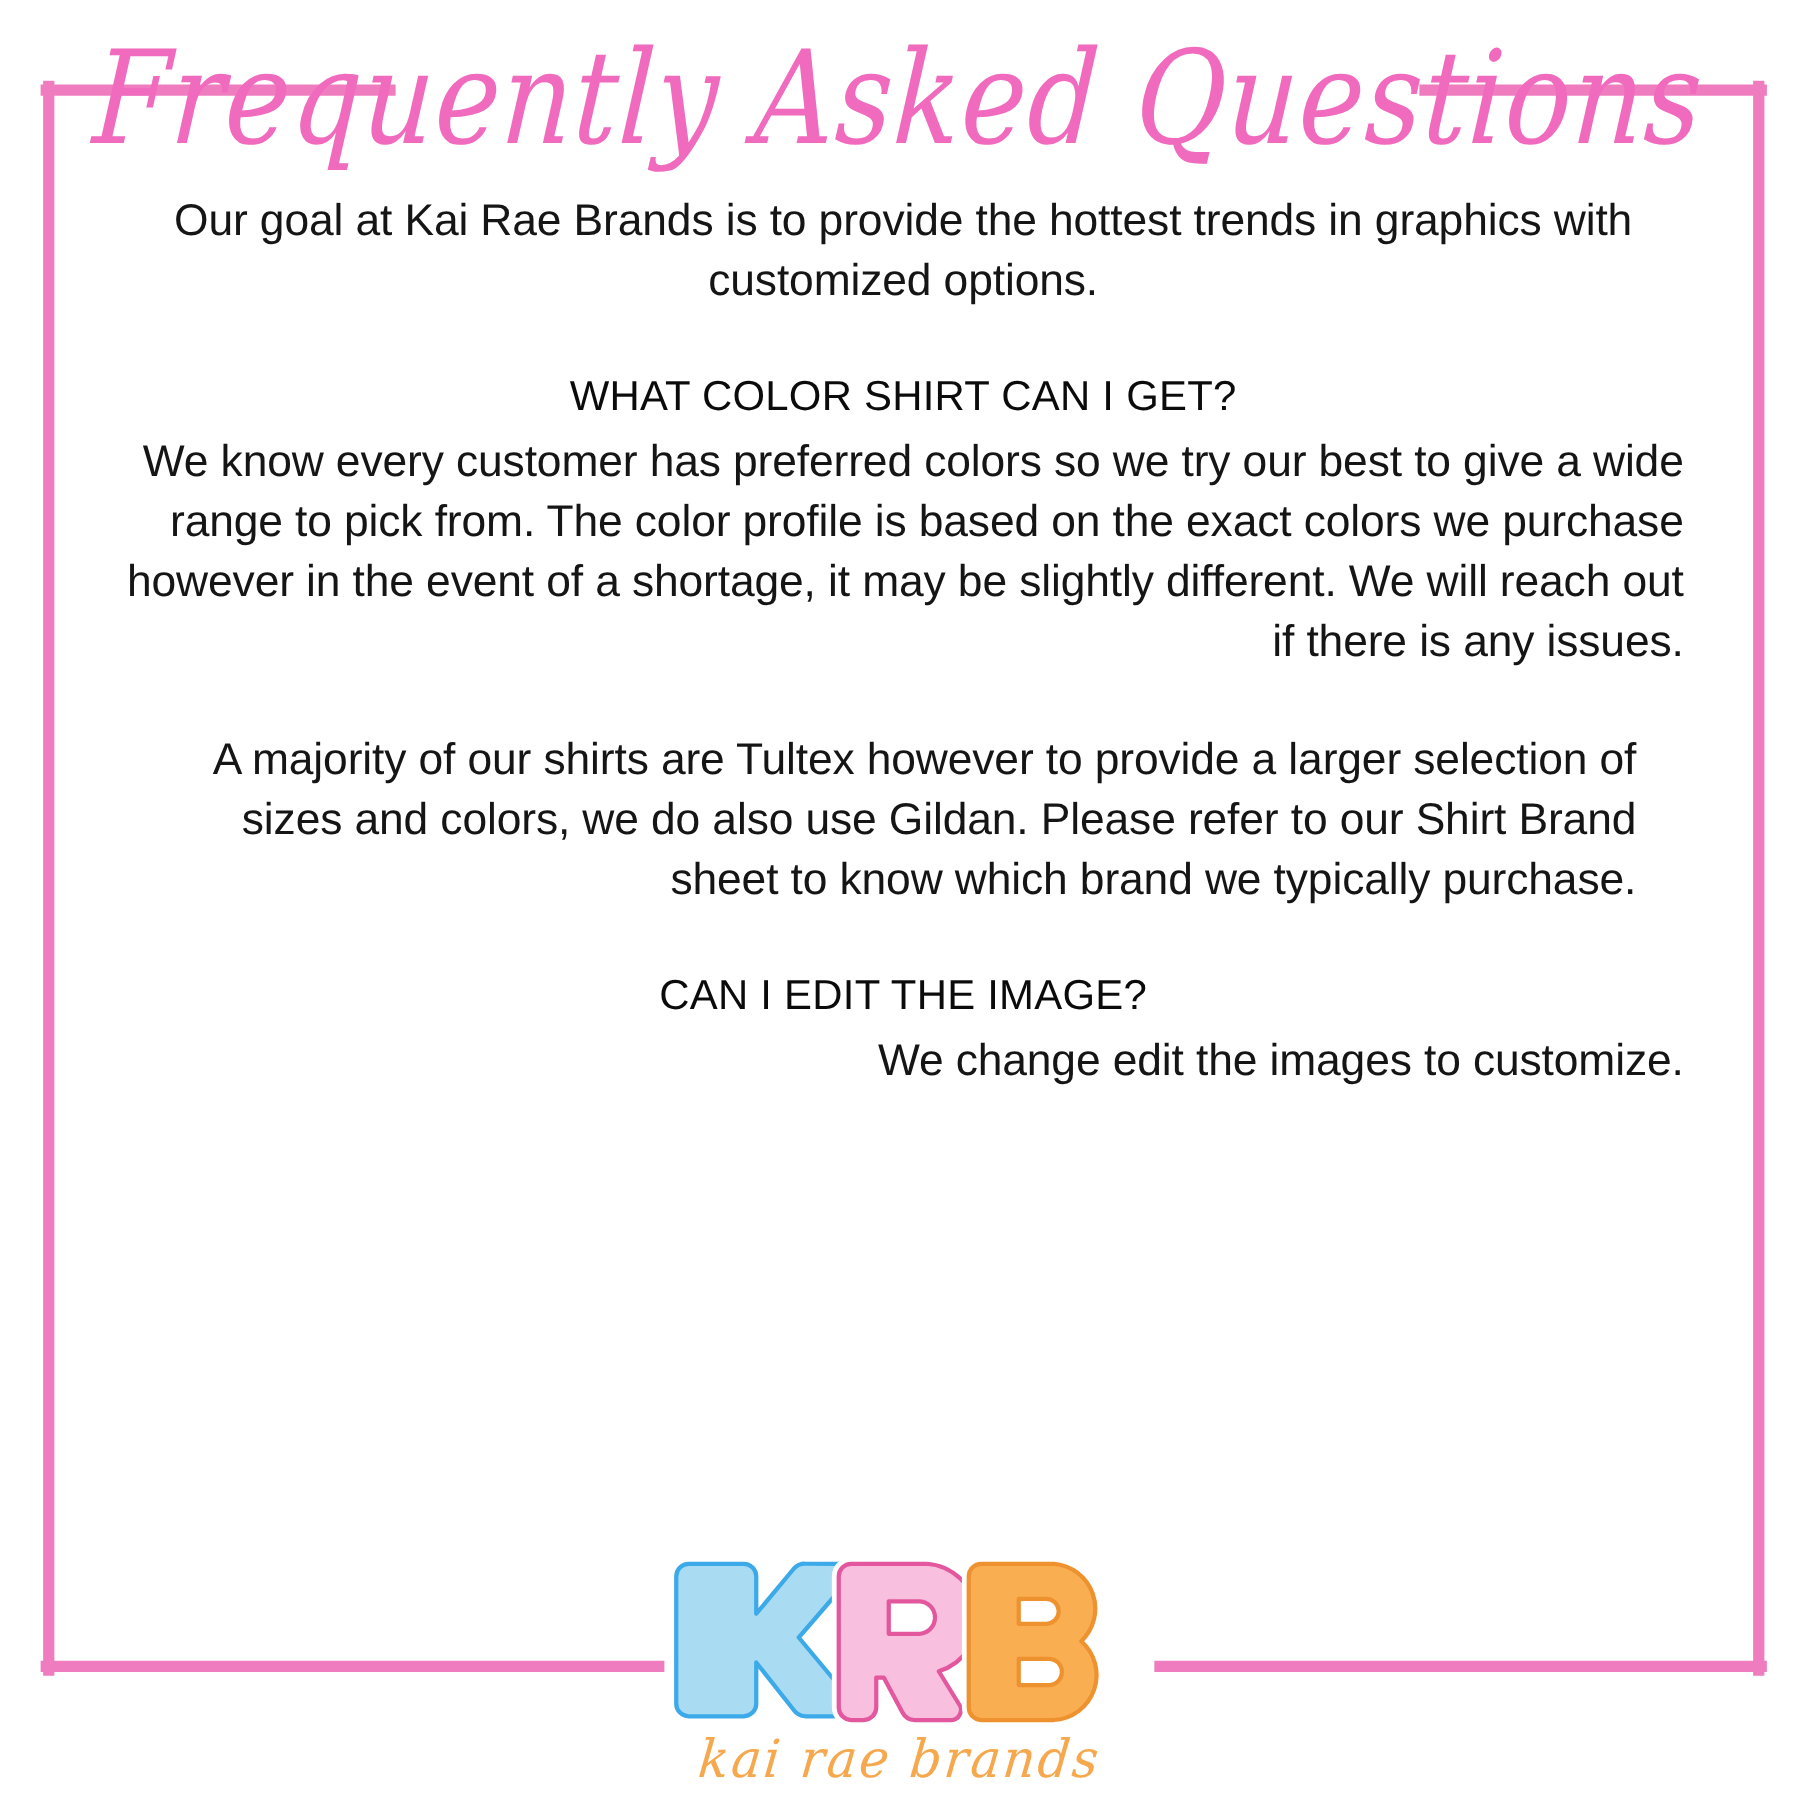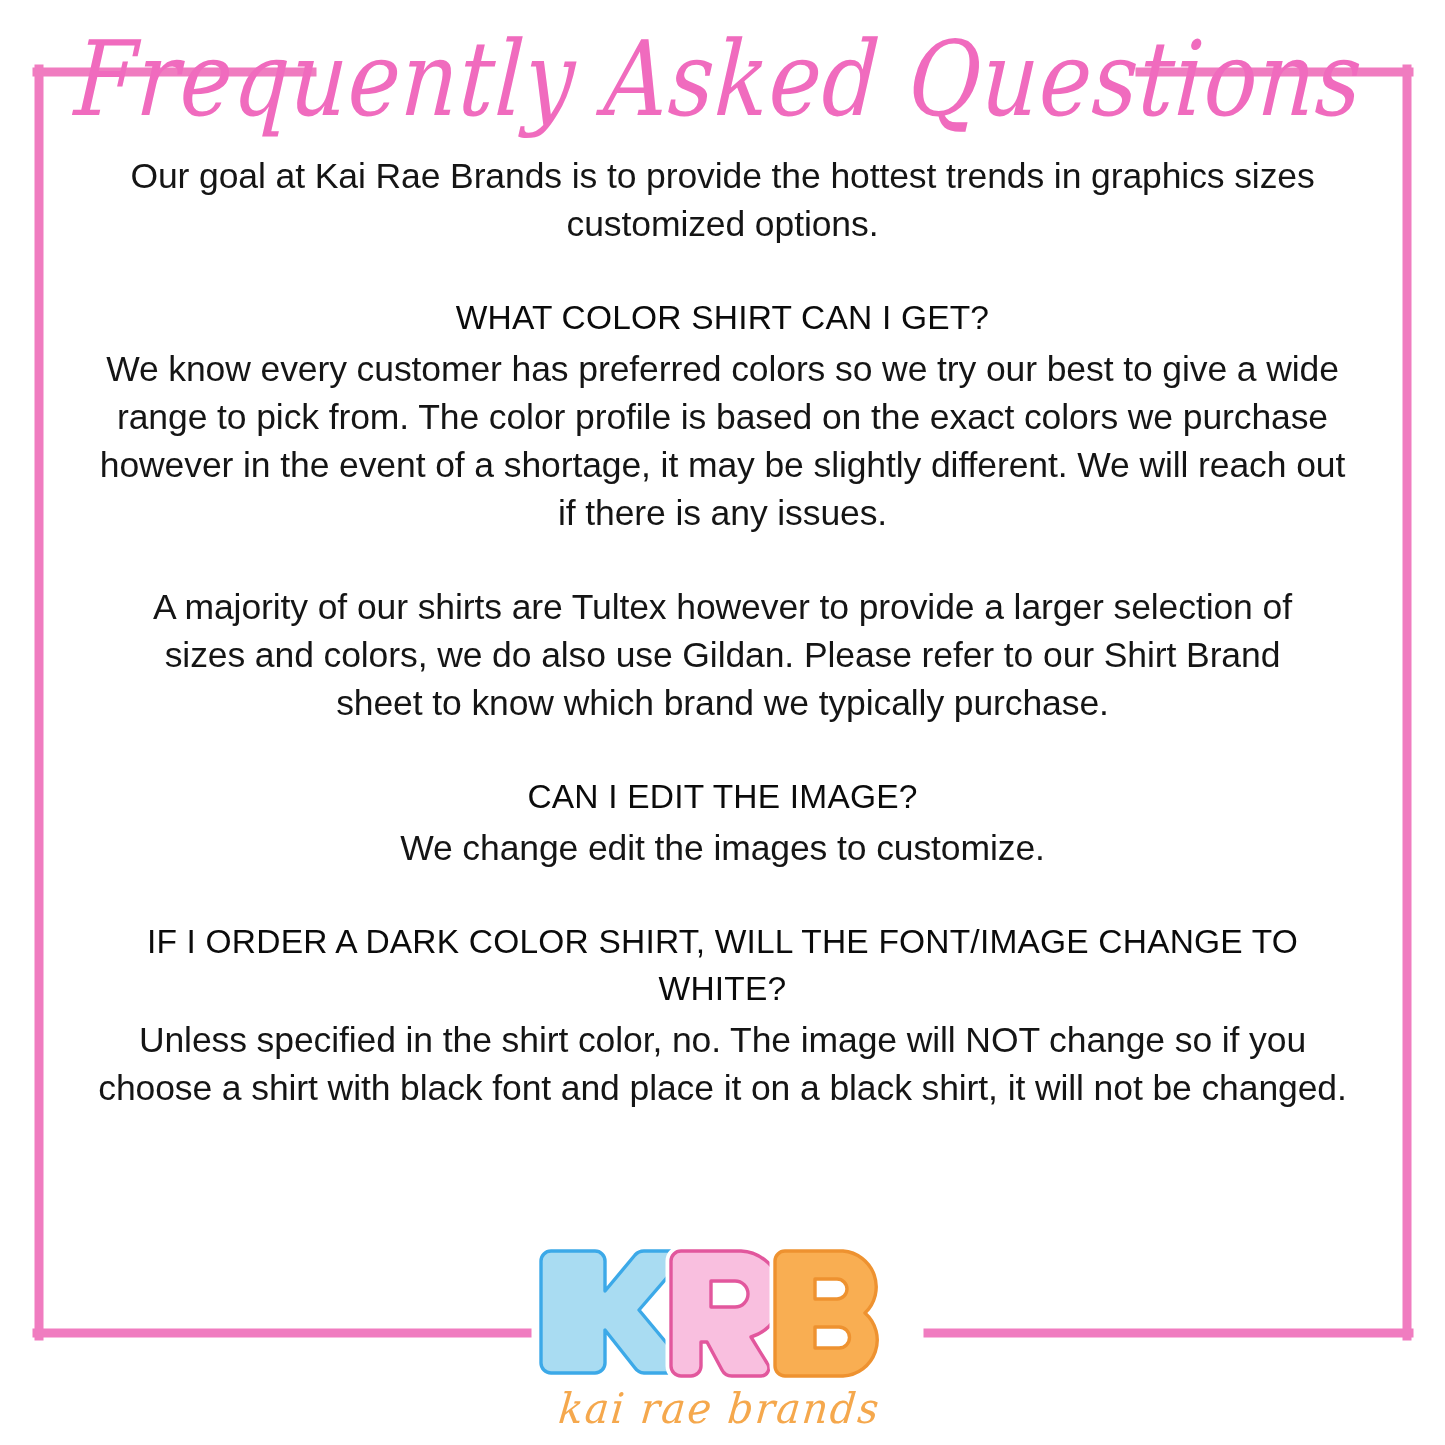--- a/index.html
+++ b/index.html
@@ -79,20 +79,21 @@
 
   .a-body {
     font-family: "Liberation Sans", sans-serif;
     font-weight: 300;
     font-size: 35.5px;
     line-height: 48px;
     letter-spacing: -0.1px;
     color: #151515;
     margin: 0;
     padding: 0 2px;
+    text-align: right;
   }
 
   .qa-block.narrow .a-body { padding: 0 40px; }
   .qa-block.wide .q-heading { padding: 0 0px; }
 
   
   #logo {
     position: absolute;
     left: 0;
     top: 1243px;
@@ -136,40 +137,36 @@
 
   <line x1="37" y1="1333" x2="527" y2="1333" stroke="#F07CC0" stroke-width="9" stroke-linecap="square"></line>
 
   <line x1="928" y1="1333" x2="1409" y2="1333" stroke="#F07CC0" stroke-width="9" stroke-linecap="square"></line>
 </svg>
 
 <div id="faq-title">Frequently Asked Questions</div>
 
 <div id="content">
 
-  <p class="intro">Our goal at Kai Rae Brands is to provide the hottest trends in graphics sizes customized options.</p>
+  <p class="intro">Our goal at Kai Rae Brands is to provide the hottest trends in graphics with customized options.</p>
 
   <div class="qa-block">
     <h2 class="q-heading">WHAT COLOR SHIRT CAN I GET?</h2>
     <p class="a-body">We know every customer has preferred colors so we try our best to give a wide range to pick from. The color profile is based on the exact colors we purchase however in the event of a shortage, it may be slightly different. We will reach out if there is any issues.</p>
   </div>
 
   <div class="qa-block narrow">
     <p class="a-body">A majority of our shirts are Tultex however to provide a larger selection of sizes and colors, we do also use Gildan. Please refer to our Shirt Brand sheet to know which brand we typically purchase.</p>
   </div>
 
   <div class="qa-block">
     <h2 class="q-heading">CAN I EDIT THE IMAGE?</h2>
     <p class="a-body">We change edit the images to customize.</p>
   </div>
 
-  <div class="qa-block wide">
-    <h2 class="q-heading">IF I ORDER A DARK COLOR SHIRT, WILL THE FONT/IMAGE CHANGE TO WHITE?</h2>
-    <p class="a-body">Unless specified in the shirt color, no. The image will NOT change so if you choose a shirt with black font and place it on a black shirt, it will not be changed.</p>
-  </div>
 
 </div>
 
 <div id="logo">
 
   <svg id="logo-letters" width="380" height="140" viewBox="0 0 380 140" aria-hidden="true">
 
     <g>
 
       <path d="M18 8 h44 a10 10 0 0 1 10 10 v30 l30 -36 a12 12 0 0 1 9 -4 h26

